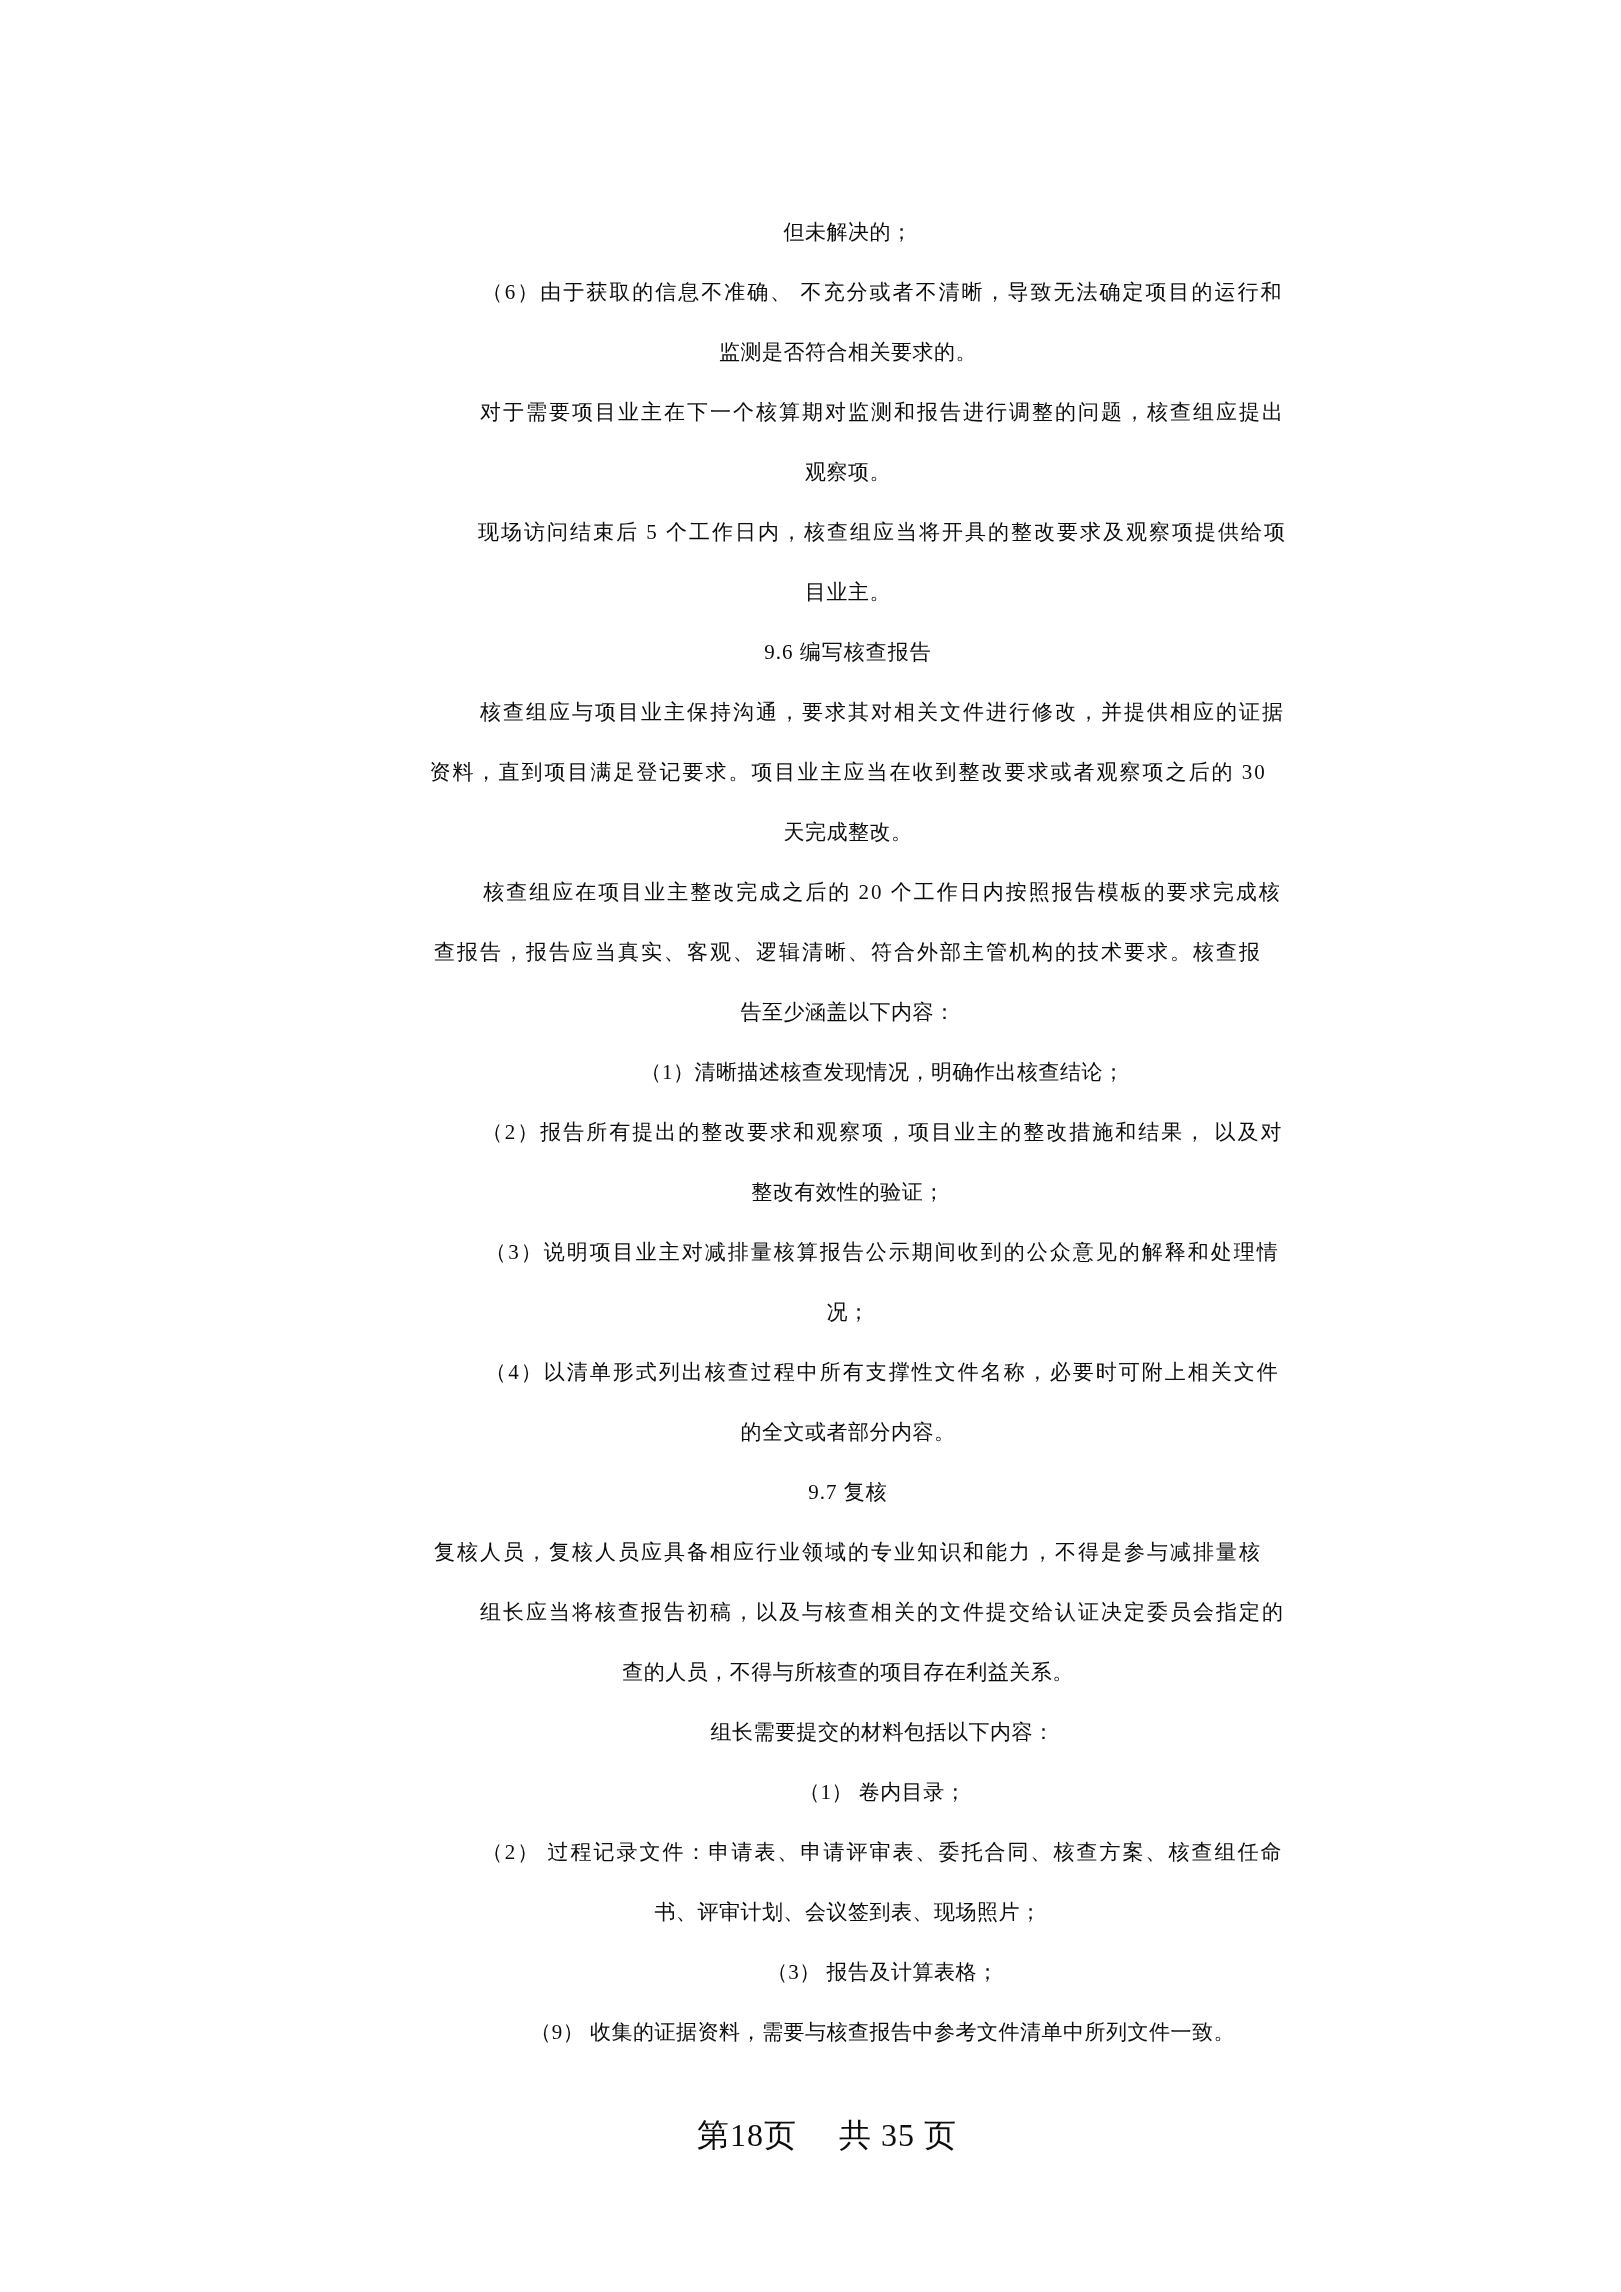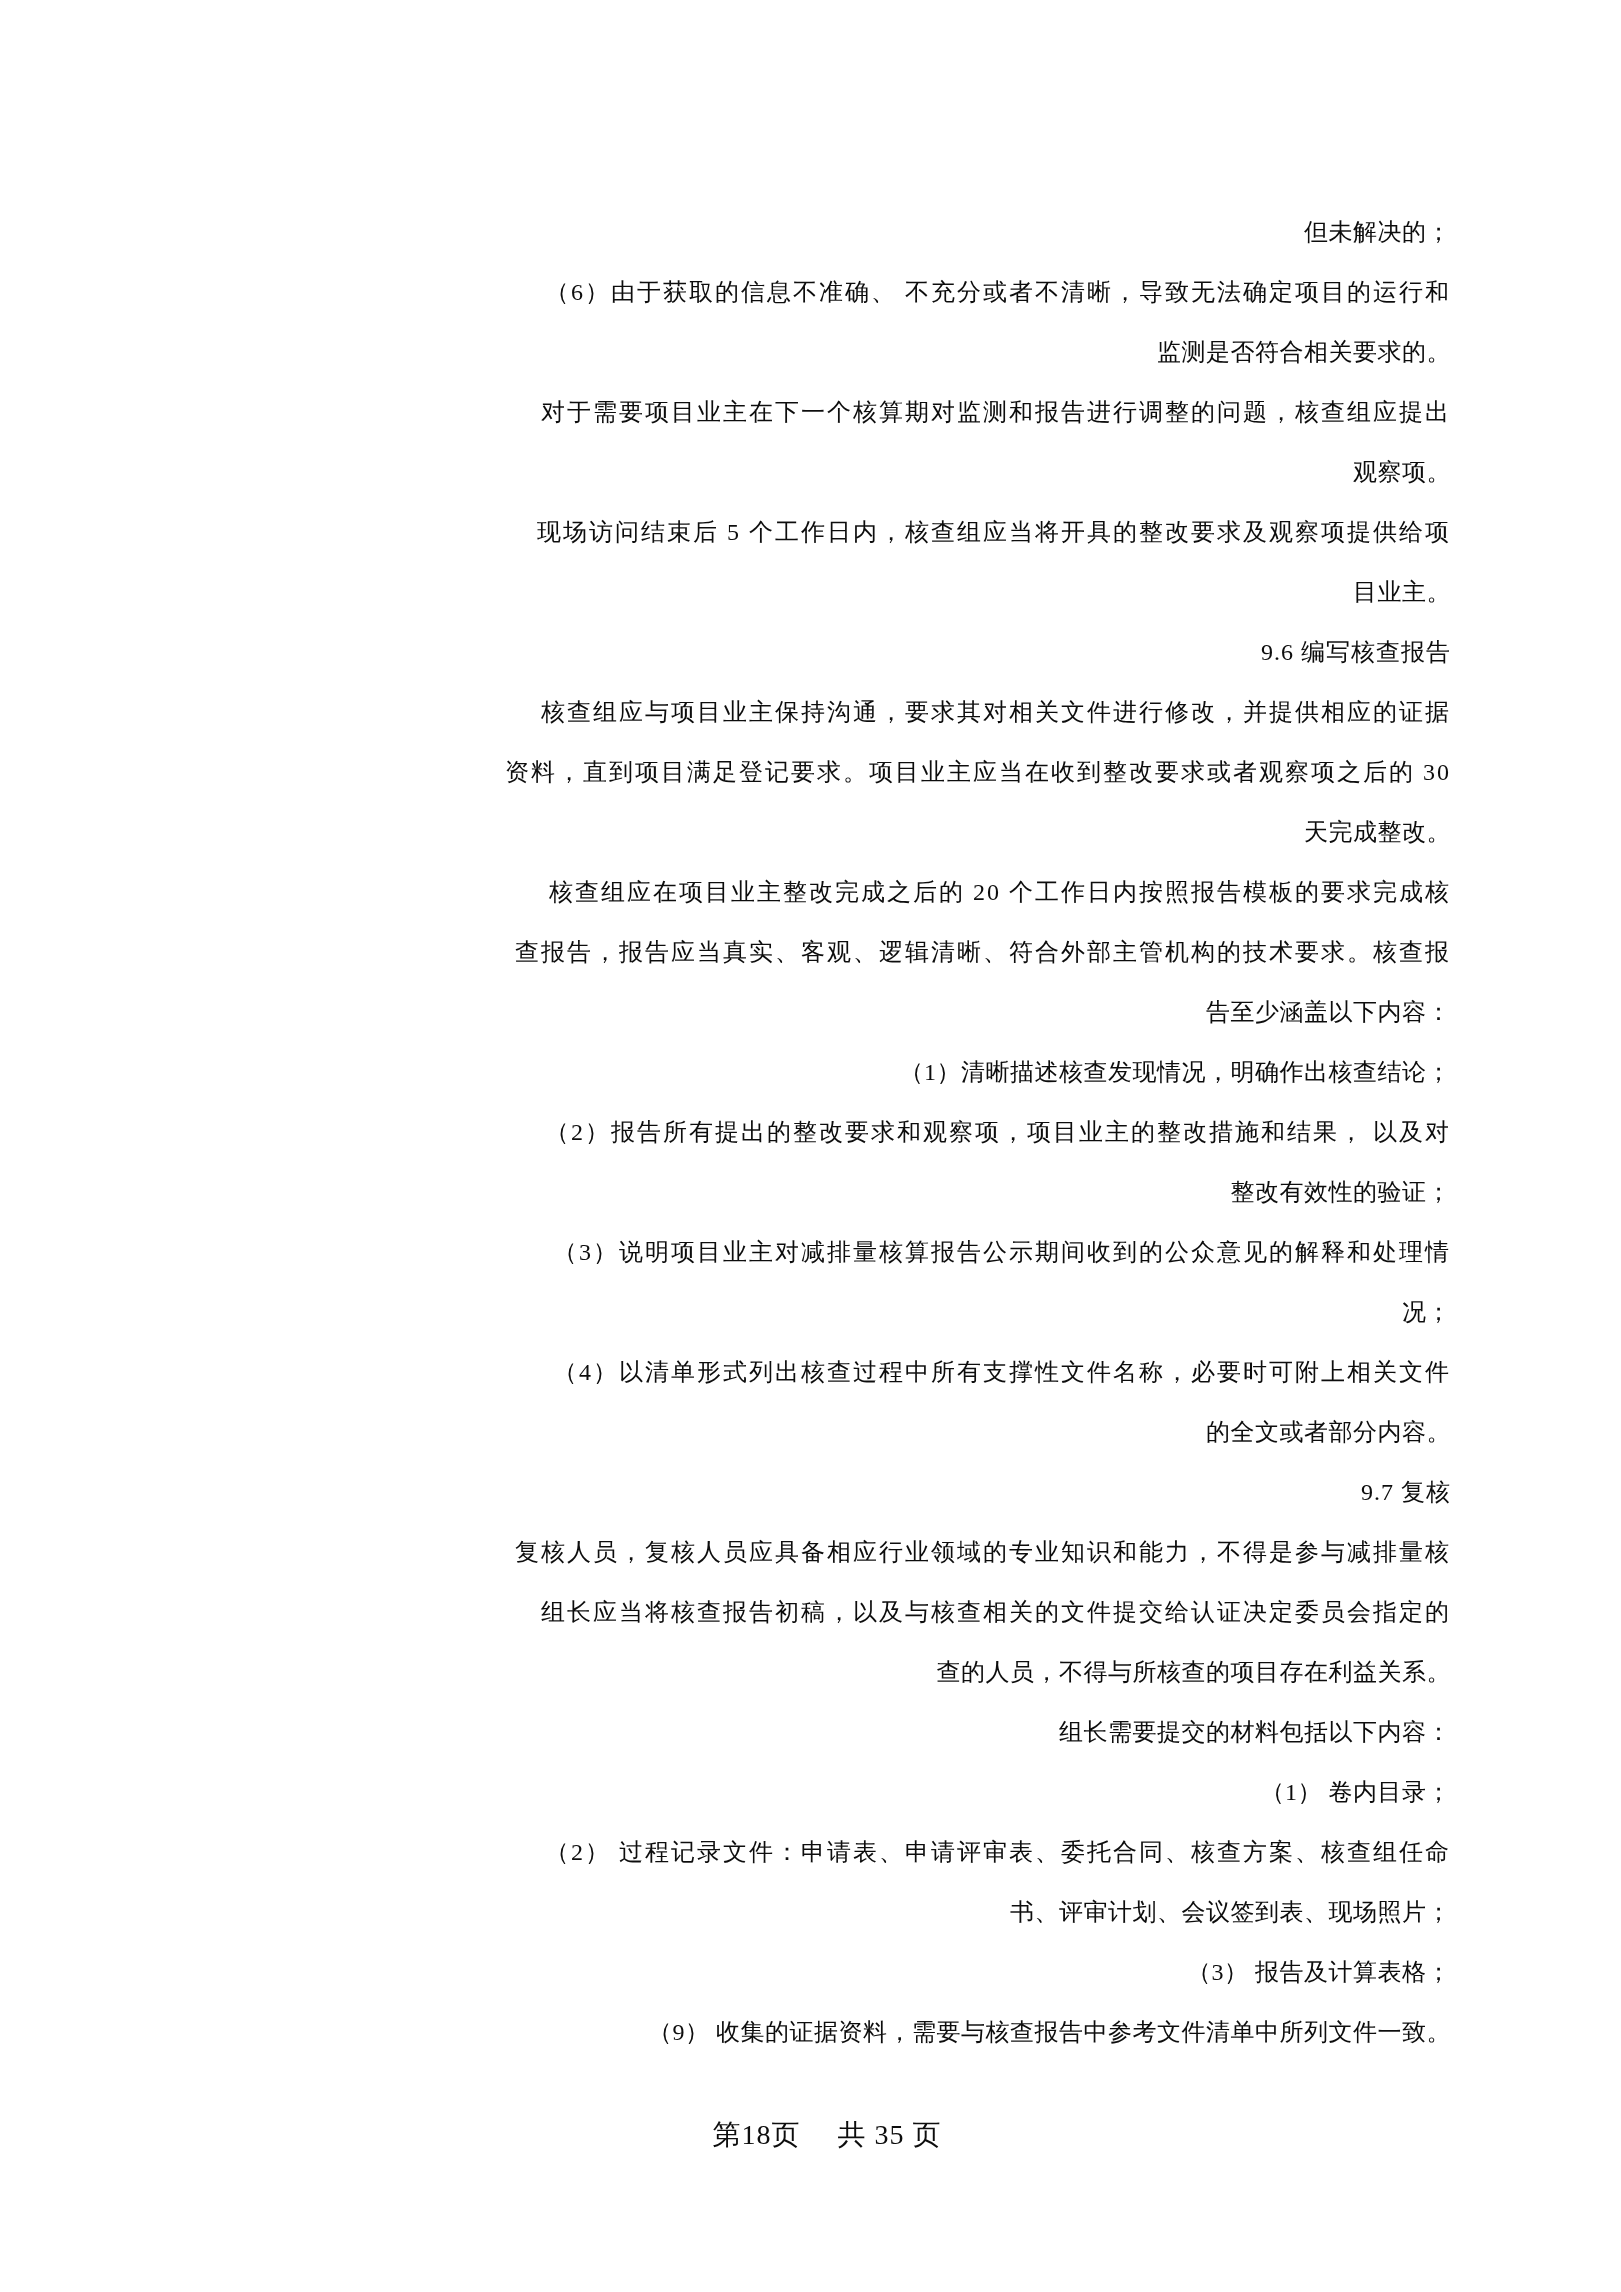--- a/index.html
+++ b/index.html
@@ -16,46 +16,46 @@
     font-family: "Liberation Serif", "DejaVu Serif", serif;
     overflow: hidden;
   }
   .doc-body {
     position: absolute;
     left: 245px;
     top: 202px;
     width: 1206px;
   }
   .line {
-    font-size: 24px;
+    font-size: 21px;
     line-height: 60px;
     height: 60px;
     white-space: pre;
     letter-spacing: 0.5px;
-    text-align: right;
+    text-align: center;
   }
   .line.indent {
     padding-left: 69px;
   }
   .line.fill {
     letter-spacing: 2px;
   }
   .line.heading {
     letter-spacing: 1px;
   }
   .footer {
     position: absolute;
     left: 0;
     right: 0;
     top: 2105px;
     height: 60px;
     line-height: 60px;
     text-align: center;
     padding-left: 33px;
-    font-size: 28px;
+    font-size: 32px;
     letter-spacing: 1px;
     white-space: pre;
   }
 </style>
 </head>
 <body>
 
 <div class="page">
   <div class="doc-body">
       <div class="line">但未解决的；</div>

